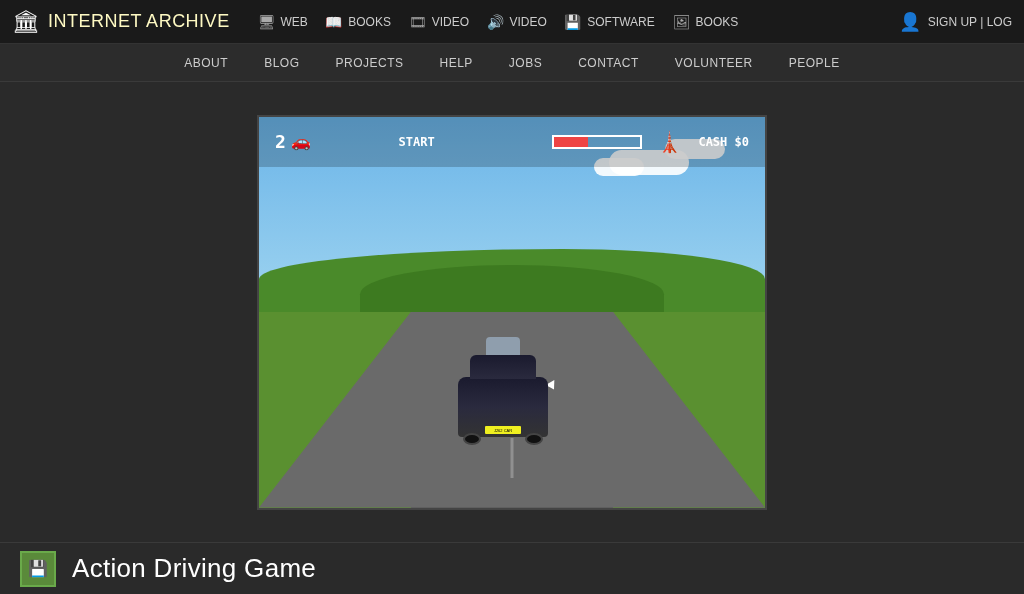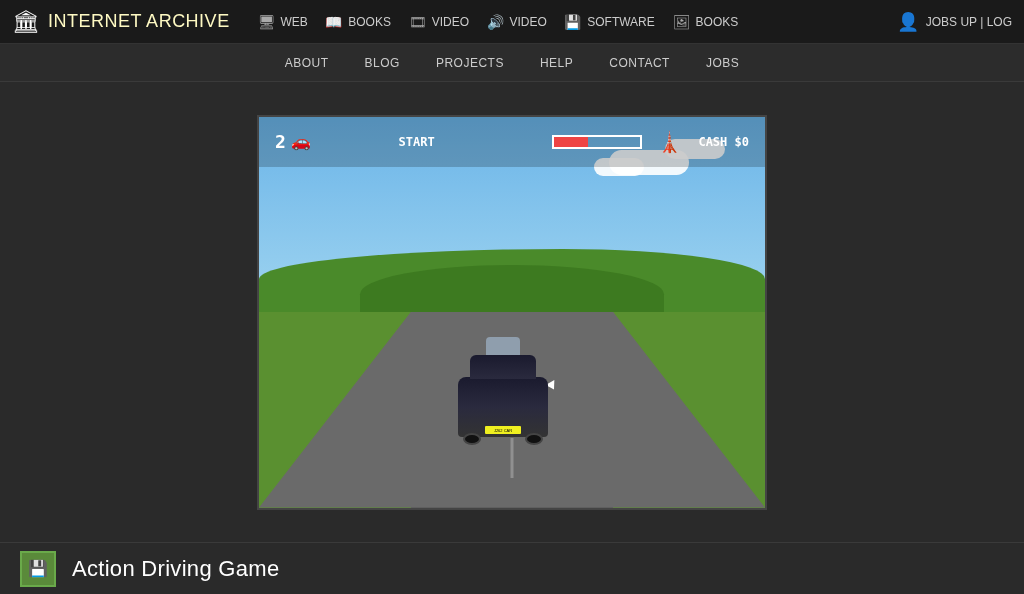--- a/index.html
+++ b/index.html
@@ -390,21 +390,21 @@
       display: flex;
       align-items: center;
       justify-content: center;
       color: white;
       font-size: 16px;
       flex-shrink: 0;
     }
 
     .bottom-title {
       color: white;
-      font-size: 22px;
+      font-size: 26px;
       font-weight: normal;
       letter-spacing: 0.3px;
     }
   </style>
 </head>
 <body>
 
 <div class="top-nav">
   <div class="logo-area">
     <span class="logo-icon">🏛</span>
@@ -431,31 +431,33 @@
       <span class="nav-icon">💾</span>
       <span>SOFTWARE</span>
     </a>
     <a class="top-nav-item">
       <span class="nav-icon">🖼</span>
       <span>BOOKS</span>
     </a>
   </div>
   <div class="top-nav-right">
     <span class="person-icon">👤</span>
-    <span>JOBS UP | LOG</span>
+    <span>SIGN UP | LOG</span>
   </div>
 </div>
 
 <div class="secondary-nav">
   <span class="sec-nav-item">ABOUT</span>
   <span class="sec-nav-item">BLOG</span>
   <span class="sec-nav-item">PROJECTS</span>
   <span class="sec-nav-item">HELP</span>
+  <span class="sec-nav-item">JOBS</span>
   <span class="sec-nav-item">CONTACT</span>
-  <span class="sec-nav-item">JOBS</span>
+  <span class="sec-nav-item">VOLUNTEER</span>
+  <span class="sec-nav-item">PEOPLE</span>
 </div>
 
 <div class="main-content">
   <div class="game-container">
     <div class="game-screen">
 
       <div class="game-sky">
         <div class="cloud cloud1"></div>
         <div class="cloud cloud2"></div>
         <div class="cloud cloud3"></div>

